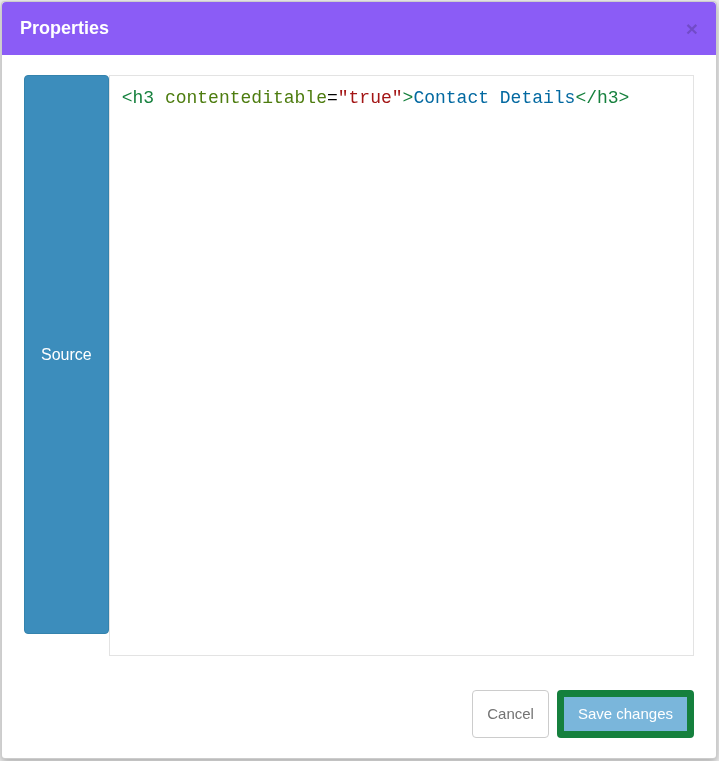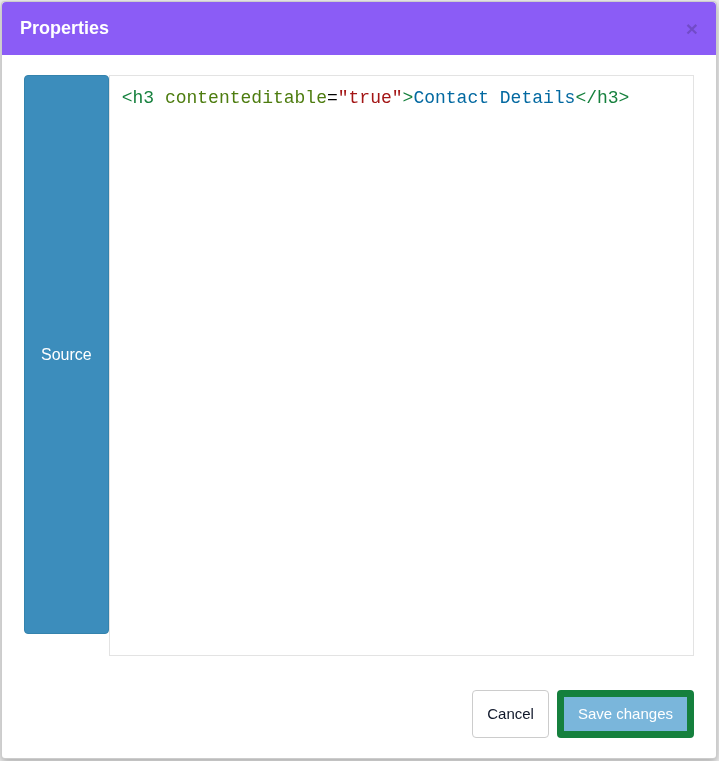--- a/index.html
+++ b/index.html
@@ -89,21 +89,21 @@
 .btn {
   border-radius: 4px;
   padding: 8px 14px;
   font-size: 15px;
   cursor: pointer;
   line-height: 1.2;
 }
 .btn-cancel {
   background: #fff;
   border: 1px solid #ccc;
-  color: #0f172a;
+  color: #737373;
 }
 .btn-save {
   background: #7ab6db;
   border: 7px solid #15803d;
   color: #fff;
 }
 </style>
 </head>
 <body>
 

